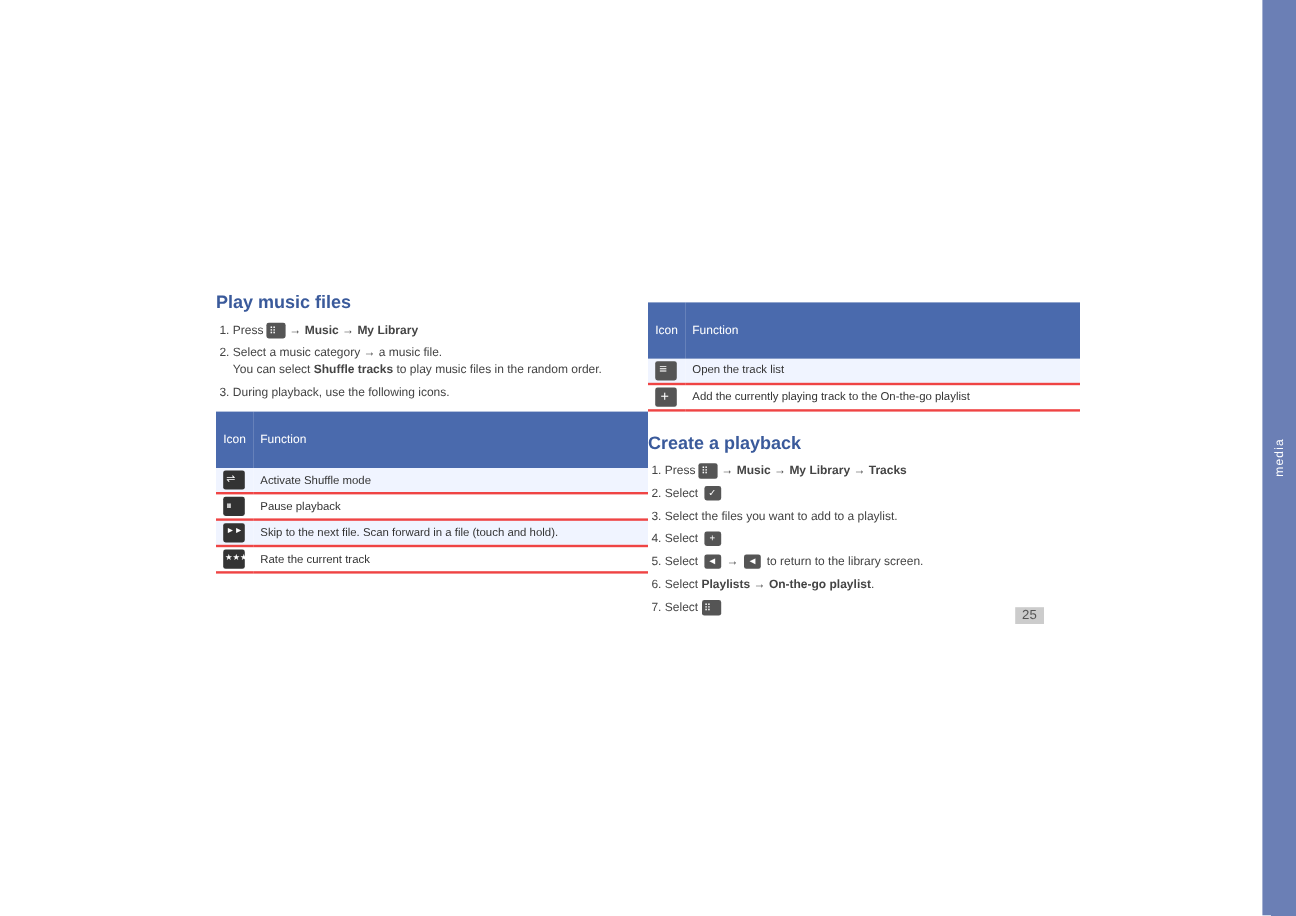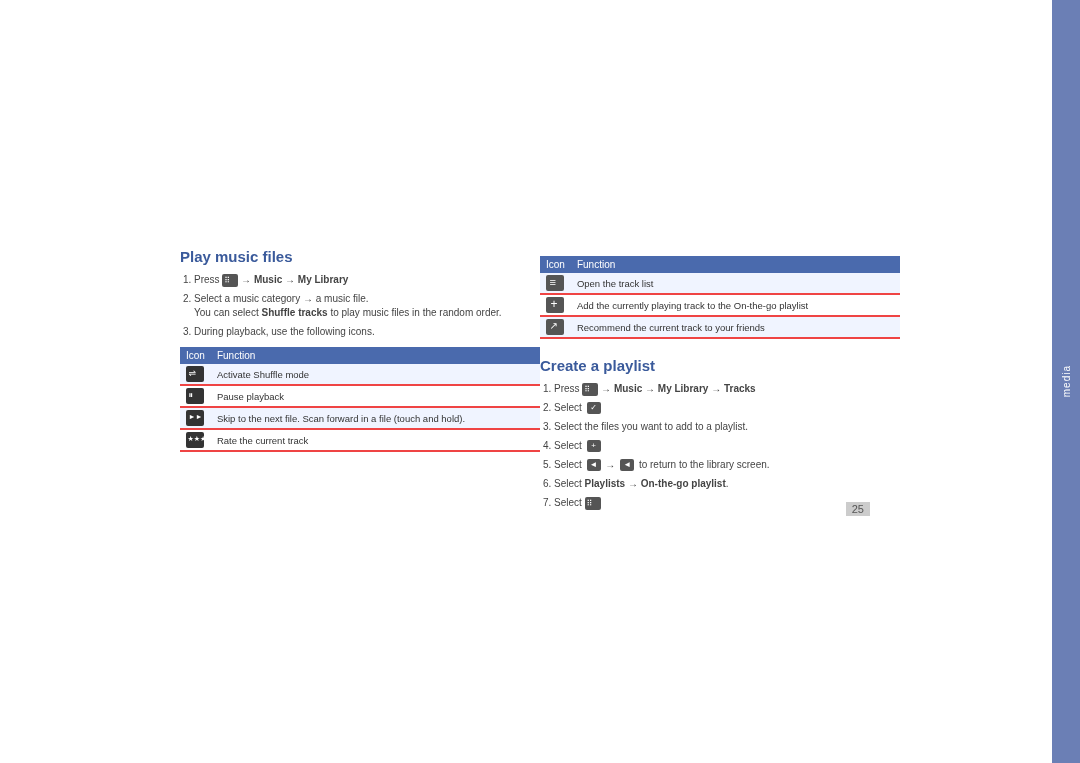--- a/index.html
+++ b/index.html
@@ -95,21 +95,21 @@
       margin-top: 8px;
     }
 
     .icon-table thead tr {
       background: #4a6aad;
     }
 
     .icon-table thead th {
       color: white;
       font-size: 10px;
-      padding: 3px 6px;
+      padding: 18px 6px;
       text-align: left;
       font-weight: normal;
     }
 
     .icon-table tbody tr:nth-child(odd) {
       background: #f0f4ff;
     }
 
     .icon-table tbody tr:nth-child(even) {
       background: #ffffff;
@@ -375,31 +375,25 @@
                   <span class="icon-box-sm icon-list"></span>
                 </td>
                 <td>Open the track list</td>
               </tr>
               <tr>
                 <td class="icon-cell">
                   <span class="icon-box-sm icon-add"></span>
                 </td>
                 <td>Add the currently playing track to the On-the-go playlist</td>
               </tr>
-              <tr>
-                <td class="icon-cell">
-                  <span class="icon-box-sm icon-share"></span>
-                </td>
-                <td>Recommend the current track to your friends</td>
-              </tr>
             </tbody>
           </table>
         </div>
 
-        <div class="section-title">Create a playlist</div>
+        <div class="section-title">Create a playback</div>
 
         <ol class="numbered-list">
           <li>
             Press <span class="menu-icon"></span> → <span class="bold-text">Music</span> → <span class="bold-text">My Library</span> →
             <span class="bold-text">Tracks</span>
           </li>
           <li>
             Select <span class="inline-icon">✓</span>
           </li>
           <li>

